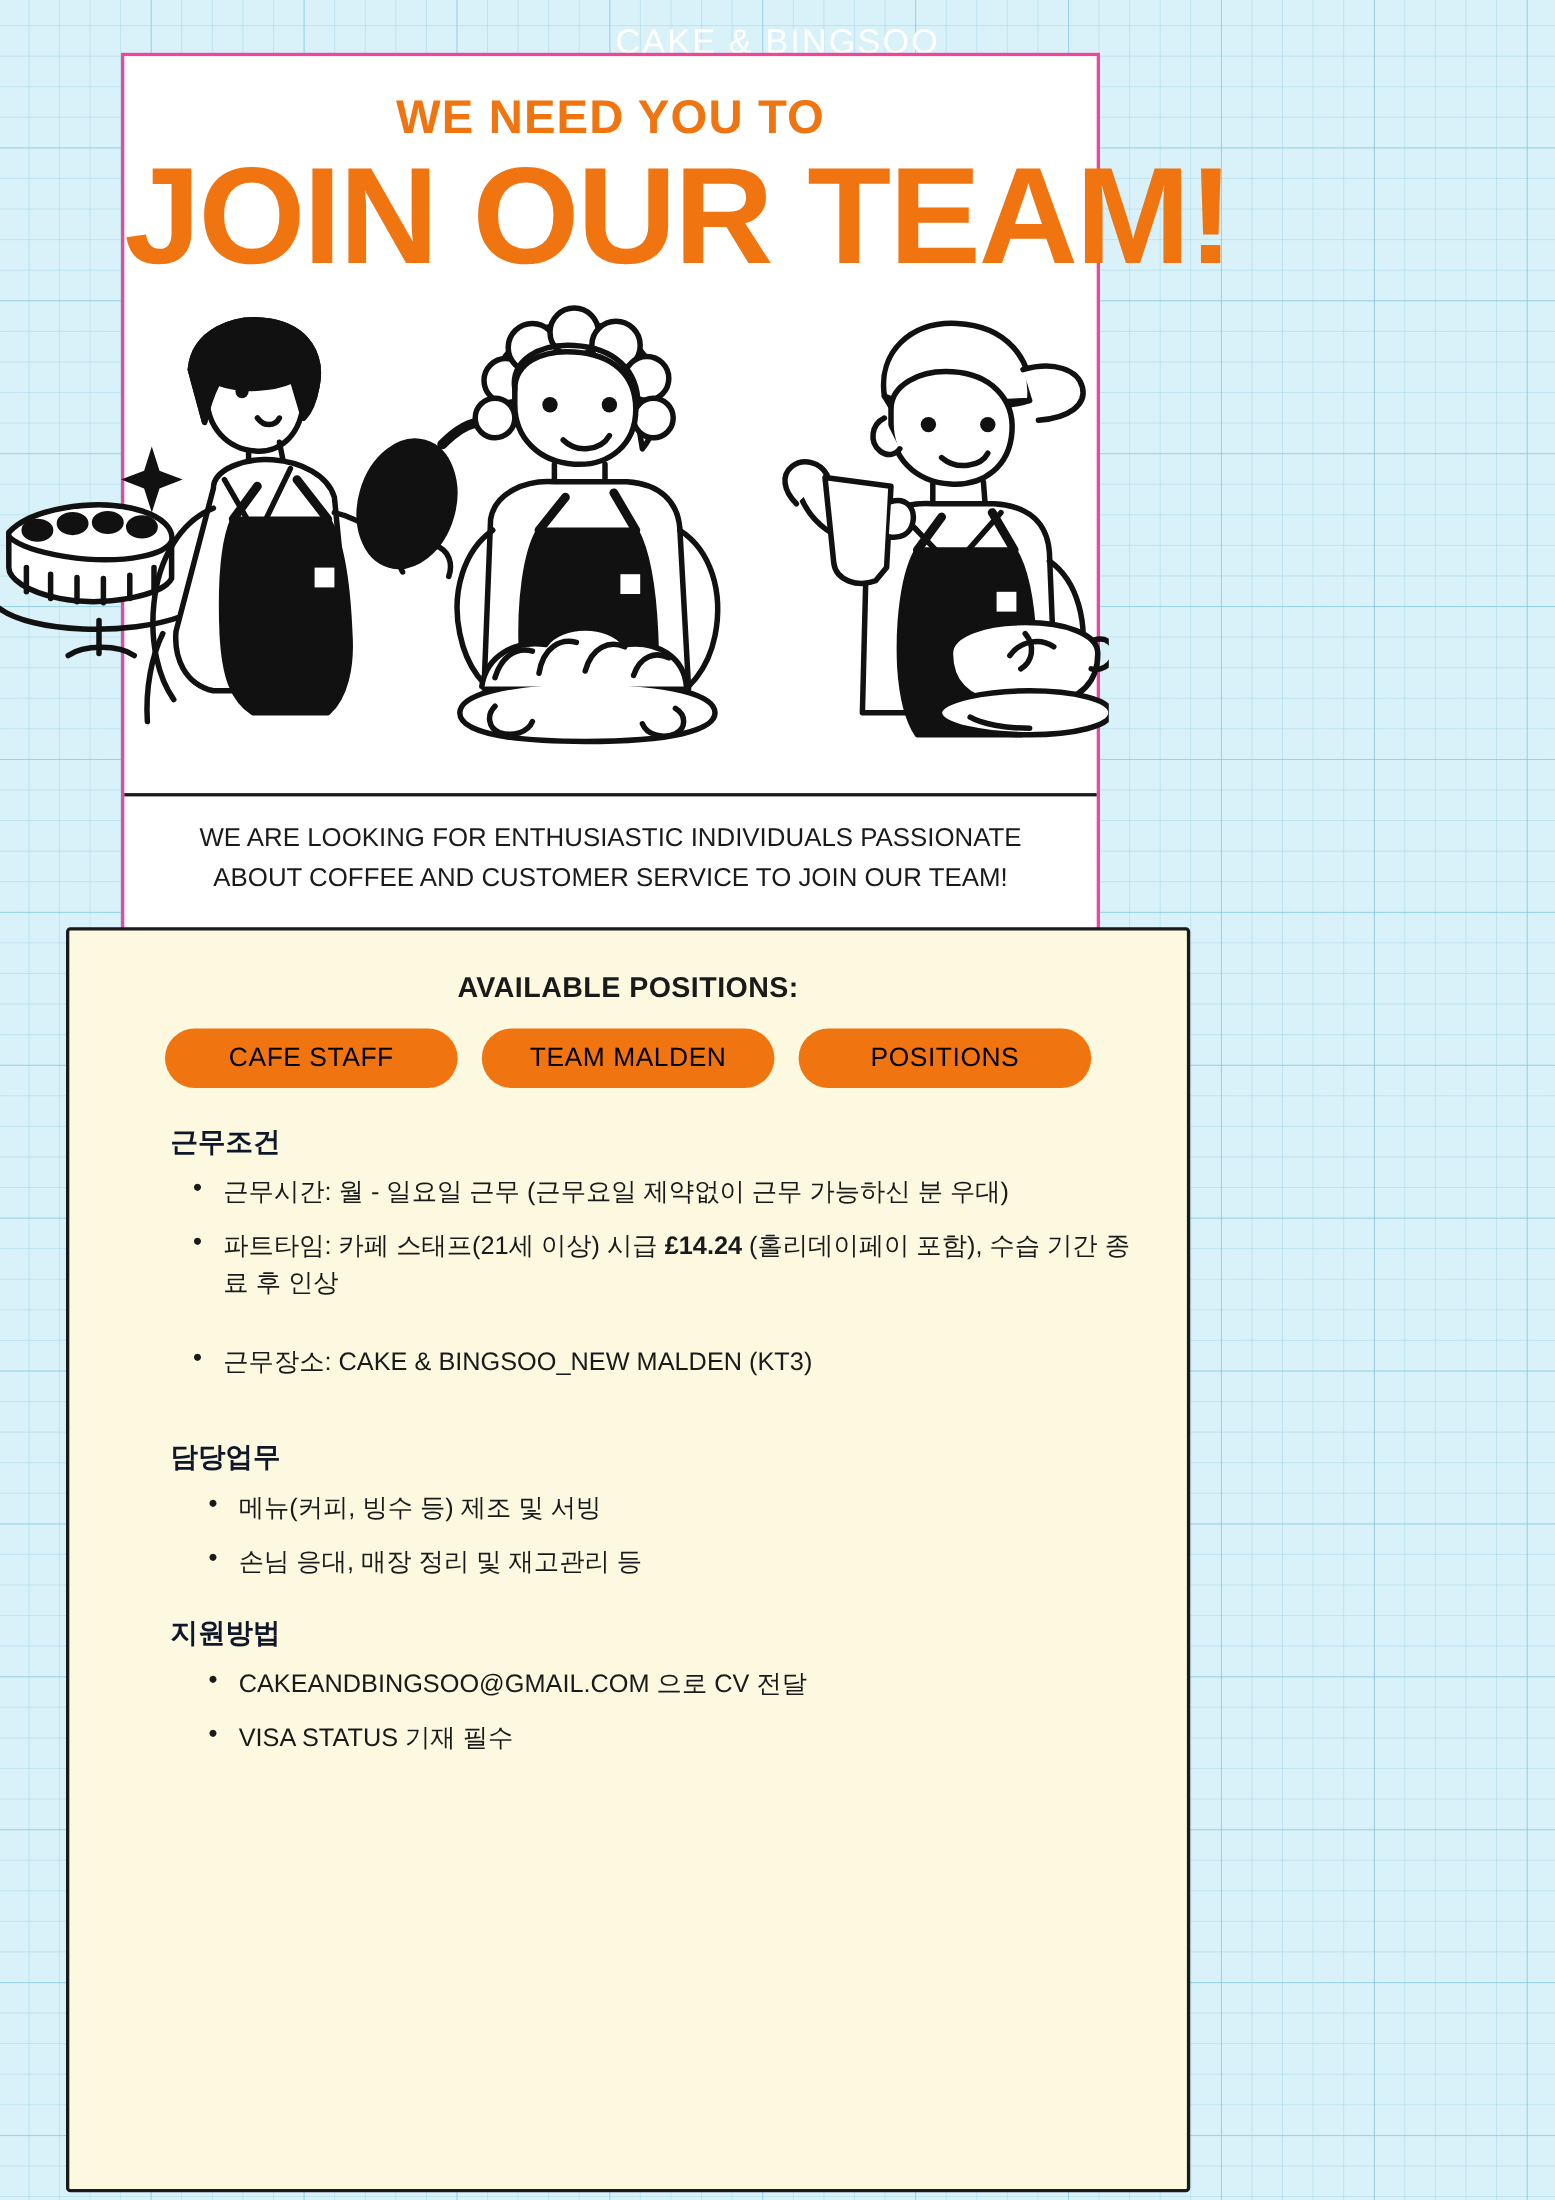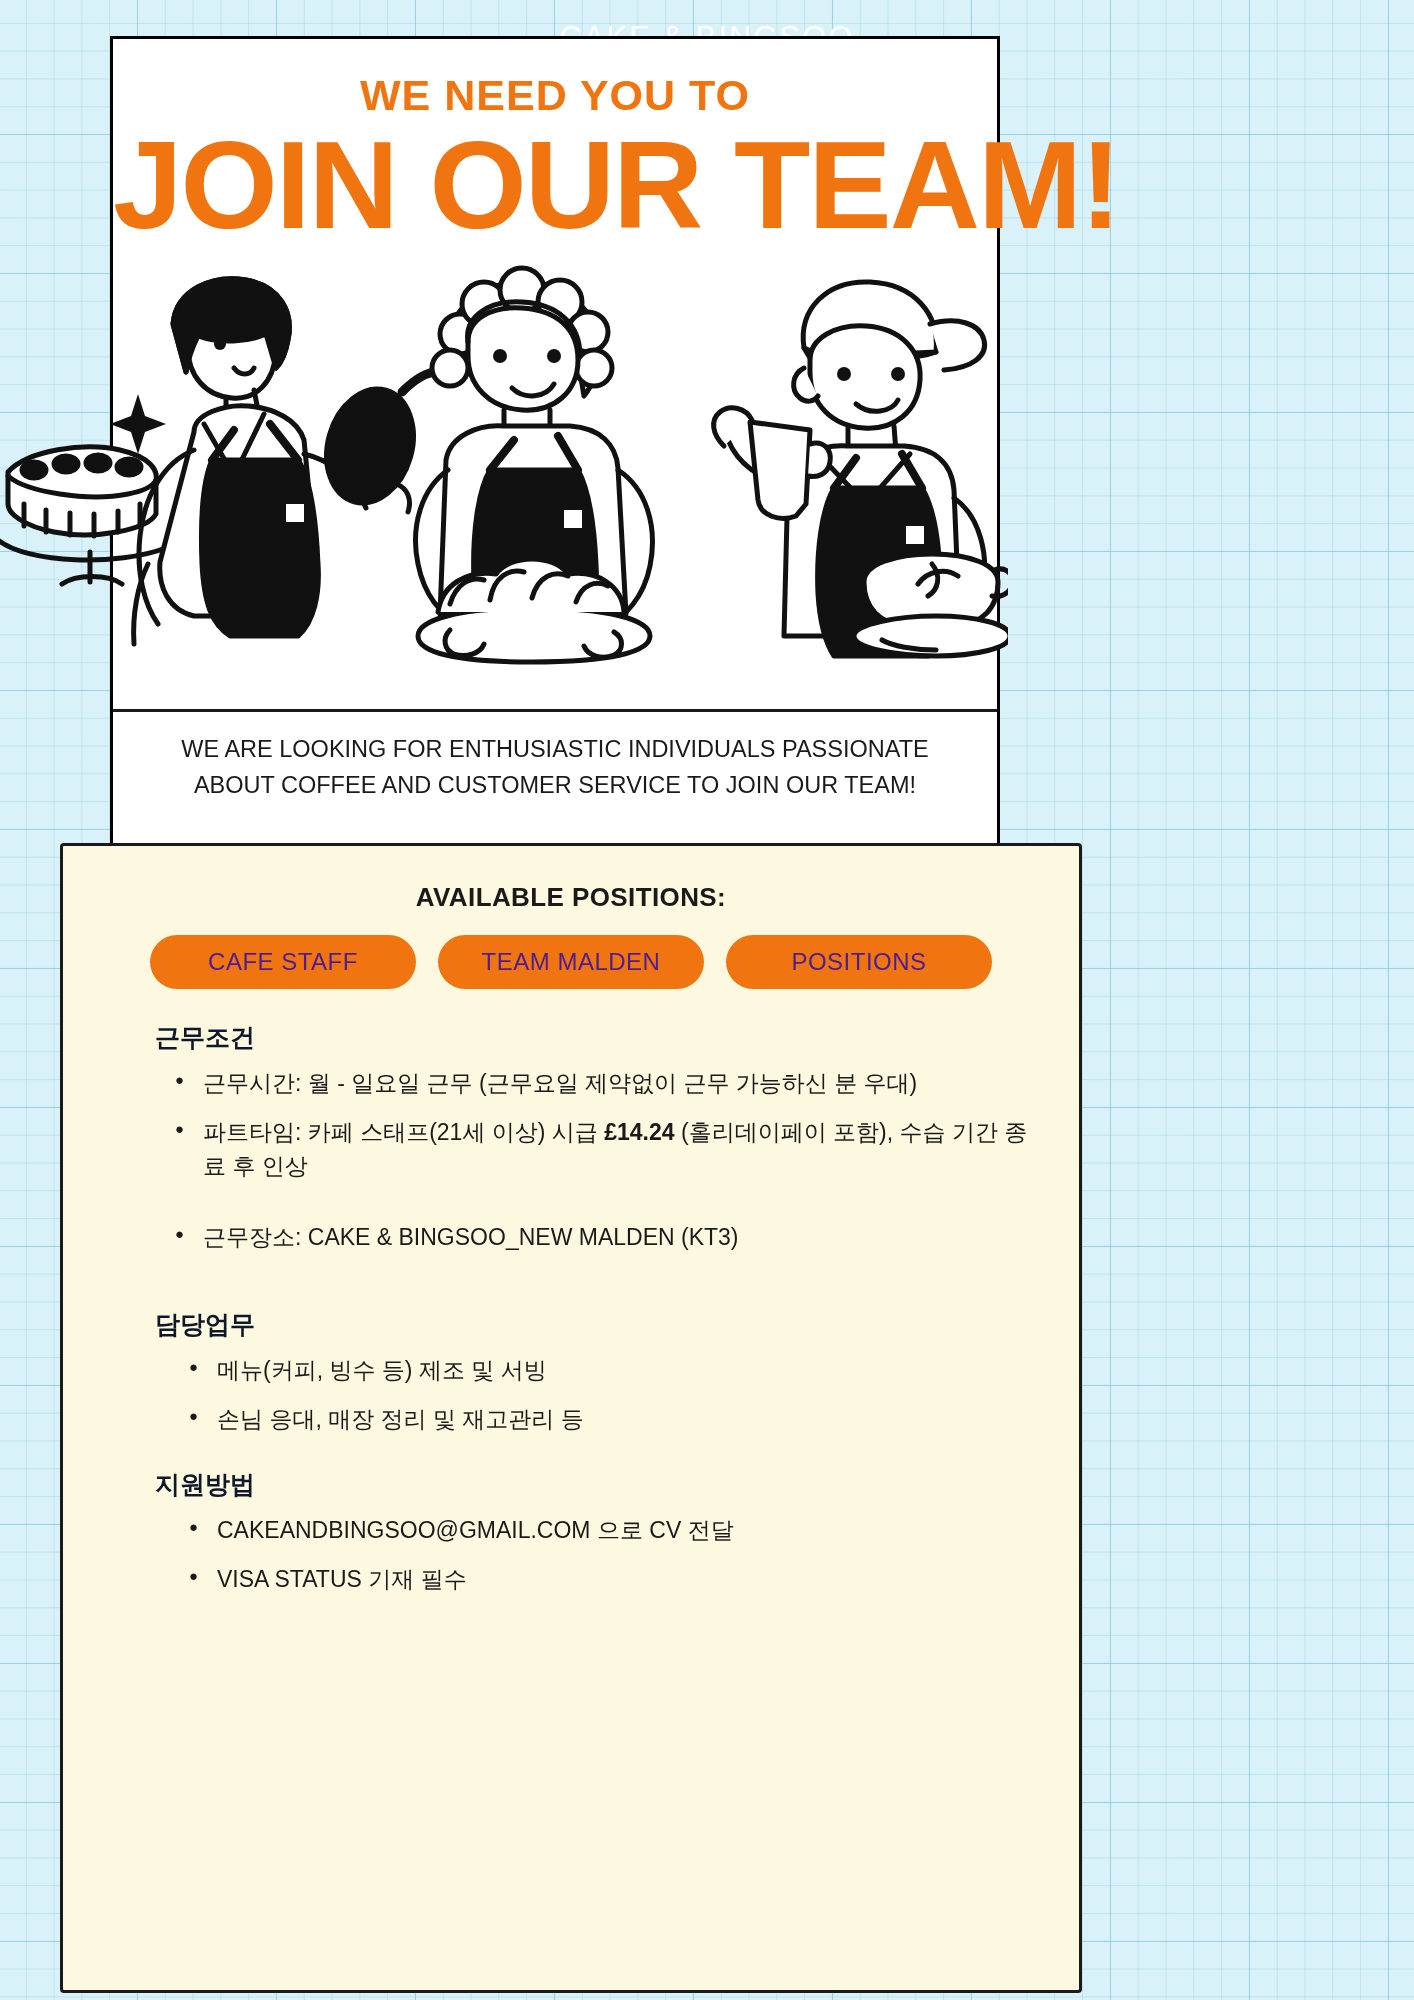--- a/index.html
+++ b/index.html
@@ -39,25 +39,25 @@
     letter-spacing: 2px;
     color: #ffffff;
     font-weight: 400;
     margin-top: 12px;
   }
 
   
   .hero-card {
     position: absolute;
     left: 110px;
-    top: 36px;
+    top: 48px;
     width: 890px;
     height: 810px;
     background: #ffffff;
-    border: 3px solid #000000;
+    border: 3px solid #ec4899;
     box-sizing: border-box;
   }
 
   .headline-small {
     text-align: center;
     color: #f07510;
     font-weight: bold;
     font-size: 43px;
     letter-spacing: 1px;
     margin-top: 32px;
@@ -127,21 +127,21 @@
   }
 
   .pill-row {
     display: flex;
     justify-content: center;
     gap: 22px;
     margin-top: 22px;
   }
   .pill {
     background: #f07510;
-    color: #4c1d95;
+    color: #000000;
     border-radius: 30px;
     font-size: 24px;
     letter-spacing: 0.5px;
     padding: 13px 0;
     text-align: center;
     min-width: 266px;
   }
 
   .section-head {
     font-weight: bold;

